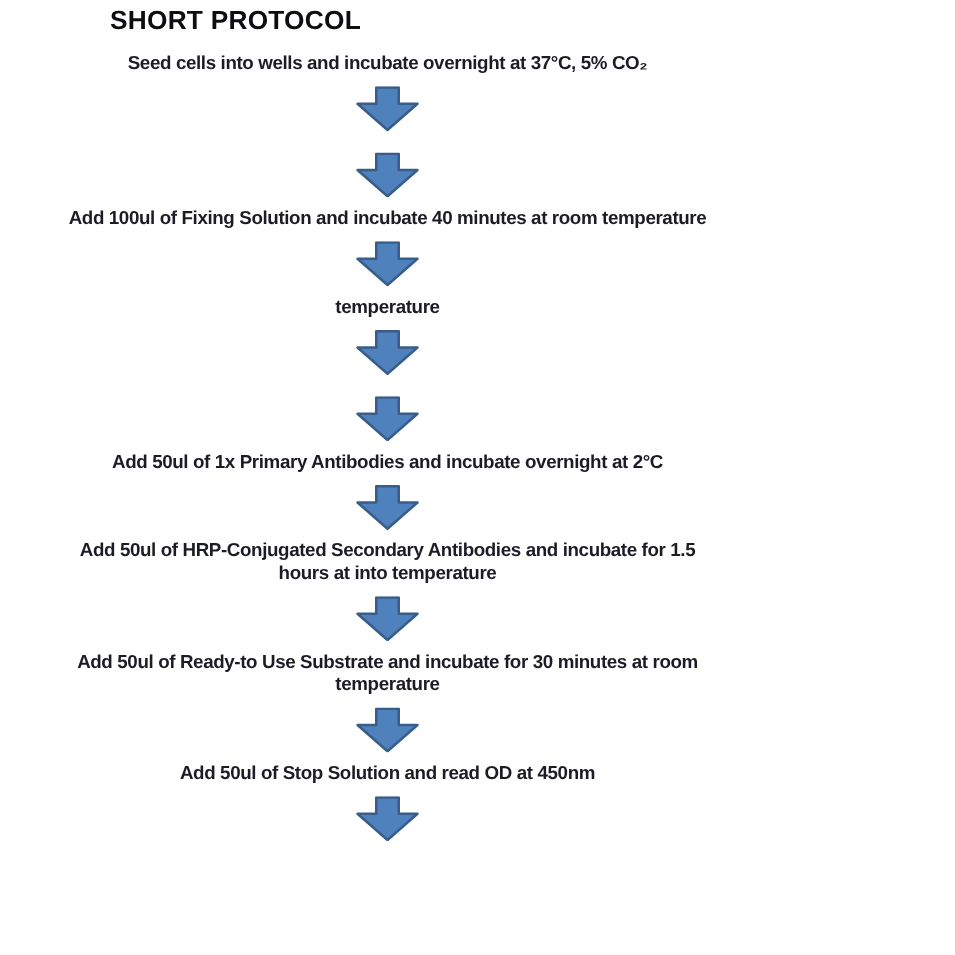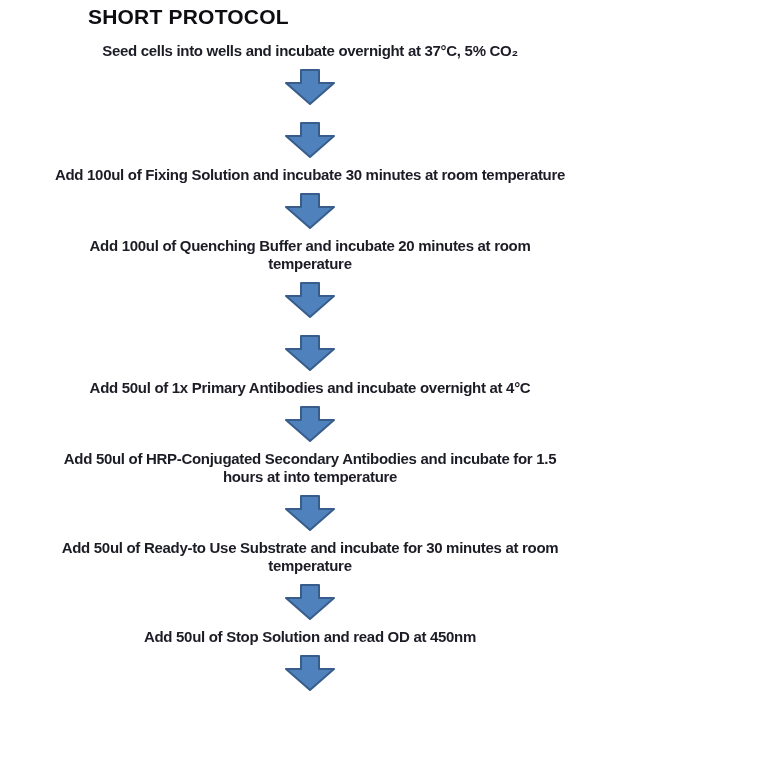--- a/index.html
+++ b/index.html
@@ -57,37 +57,36 @@
       <div class="step">
         <div class="step-line">Seed cells into wells and incubate overnight at 37°C, 5% CO₂</div>
       </div>
       <div class="arrow"><svg width="52" height="36" viewBox="0 0 52 36">
           <path d="M17 1 H35 V14 H50 L26 35 L2 14 H17 Z" fill="#4F81BD" stroke="#385D8A" stroke-width="2" stroke-linejoin="round"></path>
         </svg></div>
       <div class="arrow"><svg width="52" height="36" viewBox="0 0 52 36">
           <path d="M17 1 H35 V14 H50 L26 35 L2 14 H17 Z" fill="#4F81BD" stroke="#385D8A" stroke-width="2" stroke-linejoin="round"></path>
         </svg></div>
       <div class="step">
-        <div class="step-line">Add 100ul of Fixing Solution and incubate 30 minutes at room temperature</div>
+        <div class="step-line">Add 100ul of Fixing Solution and incubate 40 minutes at room temperature</div>
       </div>
       <div class="arrow"><svg width="52" height="36" viewBox="0 0 52 36">
           <path d="M17 1 H35 V14 H50 L26 35 L2 14 H17 Z" fill="#4F81BD" stroke="#385D8A" stroke-width="2" stroke-linejoin="round"></path>
         </svg></div>
       <div class="step">
-        <div class="step-line">Add 100ul of Quenching Buffer and incubate 20 minutes at room</div>
         <div class="step-line">temperature</div>
       </div>
       <div class="arrow"><svg width="52" height="36" viewBox="0 0 52 36">
           <path d="M17 1 H35 V14 H50 L26 35 L2 14 H17 Z" fill="#4F81BD" stroke="#385D8A" stroke-width="2" stroke-linejoin="round"></path>
         </svg></div>
       <div class="arrow"><svg width="52" height="36" viewBox="0 0 52 36">
           <path d="M17 1 H35 V14 H50 L26 35 L2 14 H17 Z" fill="#4F81BD" stroke="#385D8A" stroke-width="2" stroke-linejoin="round"></path>
         </svg></div>
       <div class="step">
-        <div class="step-line">Add 50ul of 1x Primary Antibodies and incubate overnight at 4°C</div>
+        <div class="step-line">Add 50ul of 1x Primary Antibodies and incubate overnight at 2°C</div>
       </div>
       <div class="arrow"><svg width="52" height="36" viewBox="0 0 52 36">
           <path d="M17 1 H35 V14 H50 L26 35 L2 14 H17 Z" fill="#4F81BD" stroke="#385D8A" stroke-width="2" stroke-linejoin="round"></path>
         </svg></div>
       <div class="step">
         <div class="step-line">Add 50ul of HRP-Conjugated Secondary Antibodies and incubate for 1.5</div>
         <div class="step-line">hours at into temperature</div>
       </div>
       <div class="arrow"><svg width="52" height="36" viewBox="0 0 52 36">
           <path d="M17 1 H35 V14 H50 L26 35 L2 14 H17 Z" fill="#4F81BD" stroke="#385D8A" stroke-width="2" stroke-linejoin="round"></path>

